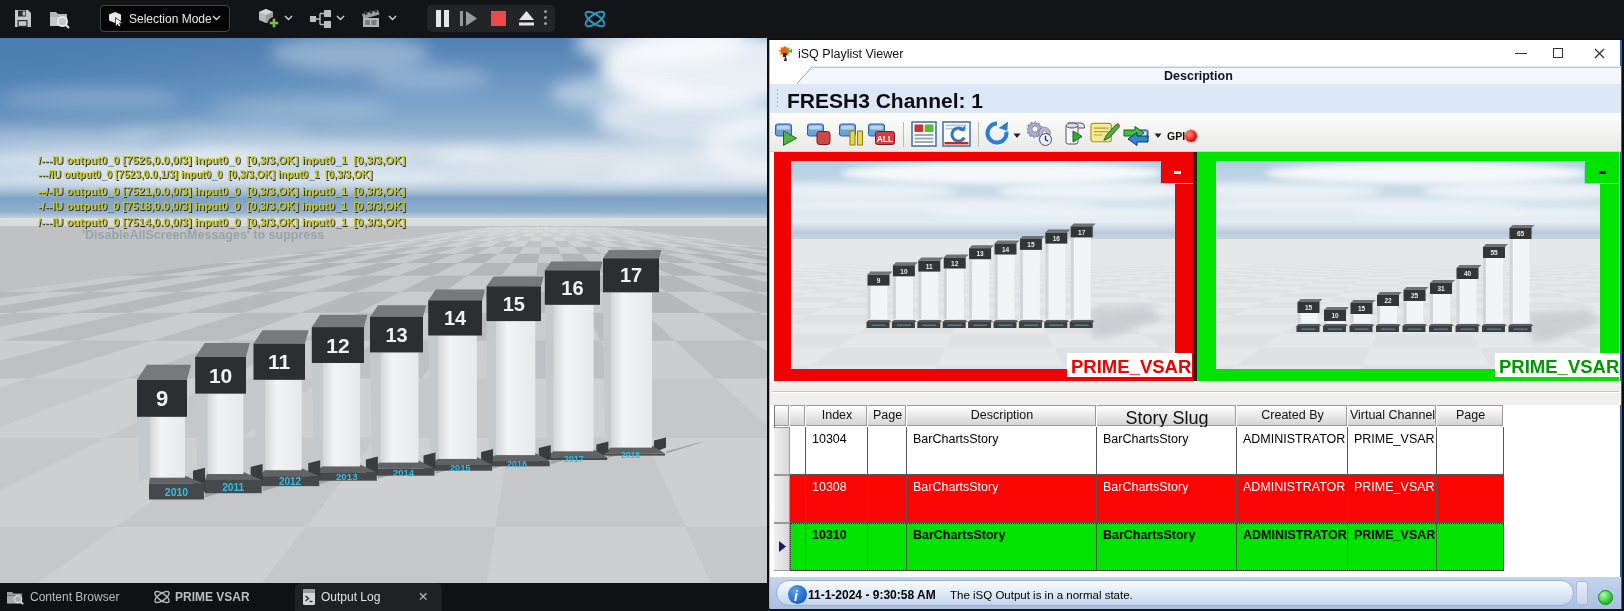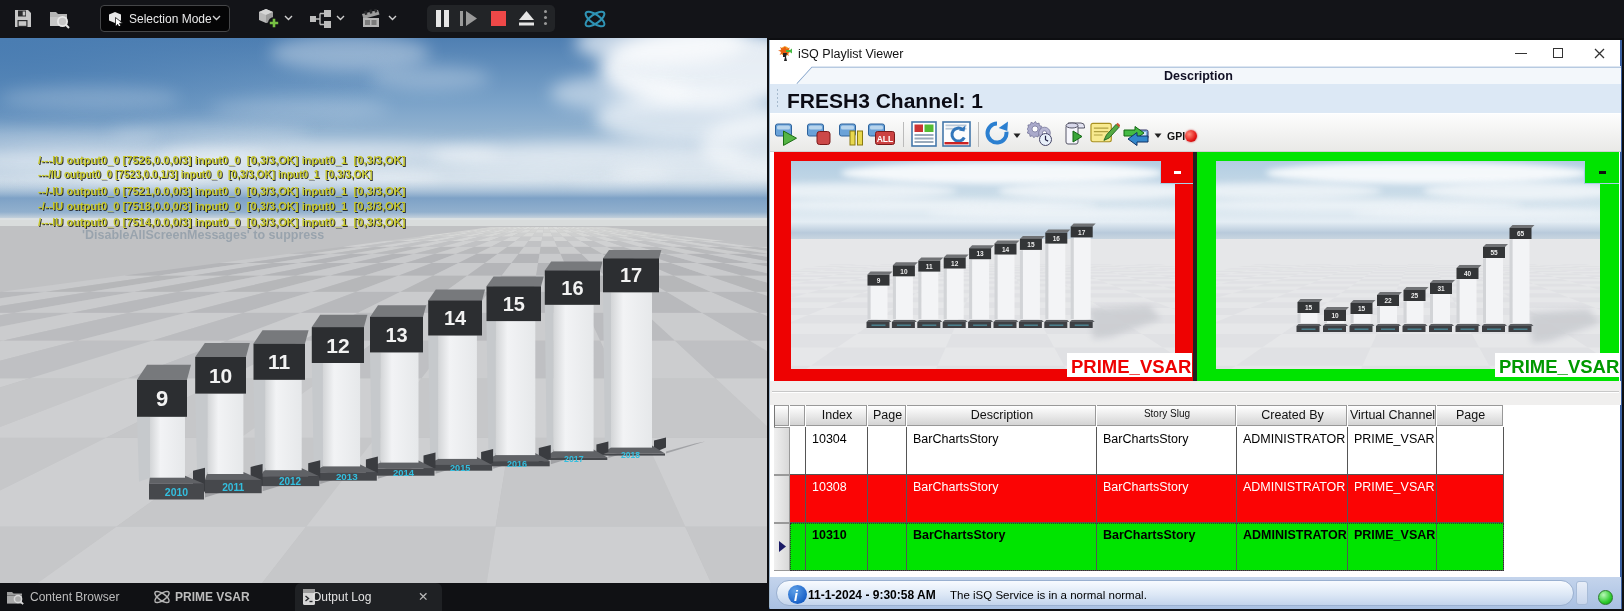--- a/index.html
+++ b/index.html
@@ -539,21 +539,21 @@
     <ellipse cx="9" cy="8" rx="8.4" ry="3.4" fill="none" stroke="#b5b5b5" stroke-width="1.5" transform="rotate(35 9 8)"></ellipse>
     <ellipse cx="9" cy="8" rx="8.4" ry="3.4" fill="none" stroke="#b5b5b5" stroke-width="1.5" transform="rotate(-35 9 8)"></ellipse>
   </svg>
 <div style="position:absolute;left:175px;top:590px;font-size:12px;color:#bdbdbd;font-weight:700;white-space:nowrap;">PRIME VSAR</div>
 <svg style="position:absolute;left:302px;top:589px" width="14" height="16" viewBox="0 0 14 16">
     <rect x="1" y="0" width="12" height="16" rx="1.5" fill="#d6d6d6"></rect>
     <rect x="1" y="0" width="12" height="4" fill="#9a9a9a"></rect>
     <path d="M3.5 7l3 2.5-3 2.5" stroke="#26282b" stroke-width="1.4" fill="none"></path>
     <line x1="7.5" y1="12.5" x2="10.5" y2="12.5" stroke="#26282b" stroke-width="1.4"></line>
   </svg>
-<div style="position:absolute;left:312px;top:590px;font-size:12px;color:#e2e2e2;font-weight:400;white-space:nowrap;">Output Log</div>
+<div style="position:absolute;left:321px;top:590px;font-size:12px;color:#e2e2e2;font-weight:400;white-space:nowrap;">Output Log</div>
 <div style="position:absolute;left:418px;top:589px;font-size:12.5px;color:#b9b9b9;font-weight:400;white-space:nowrap;">✕</div>
 <div style="position:absolute;left:769px;top:40px;width:853px;height:569px;background:#ffffff;border-left:1px solid #9fb6cc;border-right:2px solid #3a5f9f;border-bottom:2px solid #3a5f9f"></div>
 <svg style="position:absolute;left:778px;top:46px" width="15" height="15" viewBox="0 0 15 15">
     <circle cx="7" cy="5" r="4.5" fill="#f4a020"></circle>
     <path d="M7 0l1.5 3L12 1.5 10 4.5l3 1.5-3.4.8L11 10 7.5 8 6 11 5 7.5 1.5 9l2-3L0 4.5 3.5 4 2 1l3 1.5z" fill="#e86010"></path>
     <path d="M8 4h4l2-1.5v5L12 6H8z" fill="#44bb44"></path>
     <path d="M5 7h4l-1 4H8l1 4H6l1-4H5z" fill="#222"></path>
   </svg>
 <div style="position:absolute;left:798px;top:47px;font-size:12.5px;color:#111;font-weight:400;white-space:nowrap;">iSQ Playlist Viewer</div>
 <div style="position:absolute;left:1515px;top:53px;width:12px;height:1.4px;background:#333"></div>
@@ -1120,21 +1120,21 @@
 <div style="position:absolute;left:772px;top:391px;width:847px;height:2px;border-top:1px solid #c8c8c8;border-bottom:1px solid #ffffff"></div>
 <div style="position:absolute;left:774px;top:405px;width:15px;height:21px;background:linear-gradient(#ffffff,#d4d4d4);border:1px solid #999;border-left:none;box-sizing:border-box"></div>
 <div style="position:absolute;left:790px;top:405px;width:15px;height:21px;background:linear-gradient(#ffffff,#d4d4d4);border:1px solid #999;border-left:none;box-sizing:border-box"></div>
 <div style="position:absolute;left:806px;top:405px;width:61px;height:21px;background:linear-gradient(#ffffff,#d4d4d4);border:1px solid #999;border-left:none;box-sizing:border-box"></div>
 <div style="position:absolute;left:806px;top:408px;width:62px;text-align:center;font-size:12.5px;color:#111">Index</div>
 <div style="position:absolute;left:868px;top:405px;width:38px;height:21px;background:linear-gradient(#ffffff,#d4d4d4);border:1px solid #999;border-left:none;box-sizing:border-box"></div>
 <div style="position:absolute;left:868px;top:408px;width:39px;text-align:center;font-size:12.5px;color:#111">Page</div>
 <div style="position:absolute;left:907px;top:405px;width:189px;height:21px;background:linear-gradient(#ffffff,#d4d4d4);border:1px solid #999;border-left:none;box-sizing:border-box"></div>
 <div style="position:absolute;left:907px;top:408px;width:190px;text-align:center;font-size:12.5px;color:#111">Description</div>
 <div style="position:absolute;left:1097px;top:405px;width:139px;height:21px;background:linear-gradient(#ffffff,#d4d4d4);border:1px solid #999;border-left:none;box-sizing:border-box"></div>
-<div style="position:absolute;left:1097px;top:408px;width:140px;text-align:center;font-size:10px;color:#111">Story Slug</div>
+<div style="position:absolute;left:1097px;top:408px;width:140px;text-align:center;font-size:18px;color:#111">Story Slug</div>
 <div style="position:absolute;left:1237px;top:405px;width:110px;height:21px;background:linear-gradient(#ffffff,#d4d4d4);border:1px solid #999;border-left:none;box-sizing:border-box"></div>
 <div style="position:absolute;left:1237px;top:408px;width:111px;text-align:center;font-size:12.5px;color:#111">Created By</div>
 <div style="position:absolute;left:1348px;top:405px;width:88px;height:21px;background:linear-gradient(#ffffff,#d4d4d4);border:1px solid #999;border-left:none;box-sizing:border-box"></div>
 <div style="position:absolute;left:1348px;top:408px;width:89px;text-align:center;font-size:12.5px;color:#111">Virtual Channel</div>
 <div style="position:absolute;left:1437px;top:405px;width:66px;height:21px;background:linear-gradient(#ffffff,#d4d4d4);border:1px solid #999;border-left:none;box-sizing:border-box"></div>
 <div style="position:absolute;left:1437px;top:408px;width:67px;text-align:center;font-size:12.5px;color:#111">Page</div>
 <div style="position:absolute;left:774px;top:405px;width:1px;height:166px;background:#777"></div>
 <div style="position:absolute;left:774px;top:427px;width:16px;height:48px;background:linear-gradient(90deg,#f0f0f0,#d8d8d8);border:1px solid #999;border-left:none;box-sizing:border-box"></div>
 <div style="position:absolute;left:790px;top:427px;width:16px;height:48px;background:#ffffff;border-right:1px solid #555;border-bottom:1px solid #555;box-sizing:border-box"></div>
 <div style="position:absolute;left:806px;top:427px;width:62px;height:48px;background:#ffffff;border-right:1px solid #555;border-bottom:1px solid #555;box-sizing:border-box"></div>
@@ -1180,13 +1180,13 @@
 <div style="position:absolute;left:790px;top:523px;width:714px;height:48px;border:1.5px dotted #333;box-sizing:border-box"></div>
 <svg style="position:absolute;left:778px;top:541px" width="9" height="11" viewBox="0 0 9 11">
     <path d="M1 0l7 5.5L1 11z" fill="#1a1a66"></path>
   </svg>
 <div style="position:absolute;left:770px;top:577px;width:851px;height:32px;background:linear-gradient(#c4d4ec,#a9c0e2)"></div>
 <div style="position:absolute;left:776px;top:580px;width:798px;height:26px;border-radius:13px;background:linear-gradient(#f8fbff,#dde8f6 55%,#c3d4ec);border:1px solid #9ab0d0"></div>
 <div style="position:absolute;left:1576px;top:581px;width:12px;height:24px;background:linear-gradient(#e8eef8,#c8d6ec);border:1px solid #a8bcd8;border-radius:3px"></div>
 <div style="position:absolute;left:788px;top:585px;width:19px;height:19px;border-radius:50%;background:radial-gradient(circle at 35% 30%,#5ea0e8,#1a62c8 70%,#0c4aa8)"></div>
 <div style="position:absolute;left:794px;top:588px;font-size:14px;color:#ffffff;font-weight:700;white-space:nowrap;font-style:italic">i</div>
 <div style="position:absolute;left:808px;top:588px;font-size:12px;color:#000;font-weight:700;white-space:nowrap;">11-1-2024 - 9:30:58 AM</div>
-<div style="position:absolute;left:950px;top:589px;font-size:11.5px;color:#000;font-weight:400;white-space:nowrap;">The iSQ Service is in a normal normal.</div>
+<div style="position:absolute;left:950px;top:589px;font-size:11.5px;color:#000;font-weight:400;white-space:nowrap;">The iSQ Output is in a normal state.</div>
 <div style="position:absolute;left:1598px;top:590px;width:15px;height:15px;border-radius:50%;background:radial-gradient(circle at 35% 30%,#b8f8b8,#30cc30 60%,#0a9a0a);border:1px solid #2a7a2a"></div>
 </body></html>

